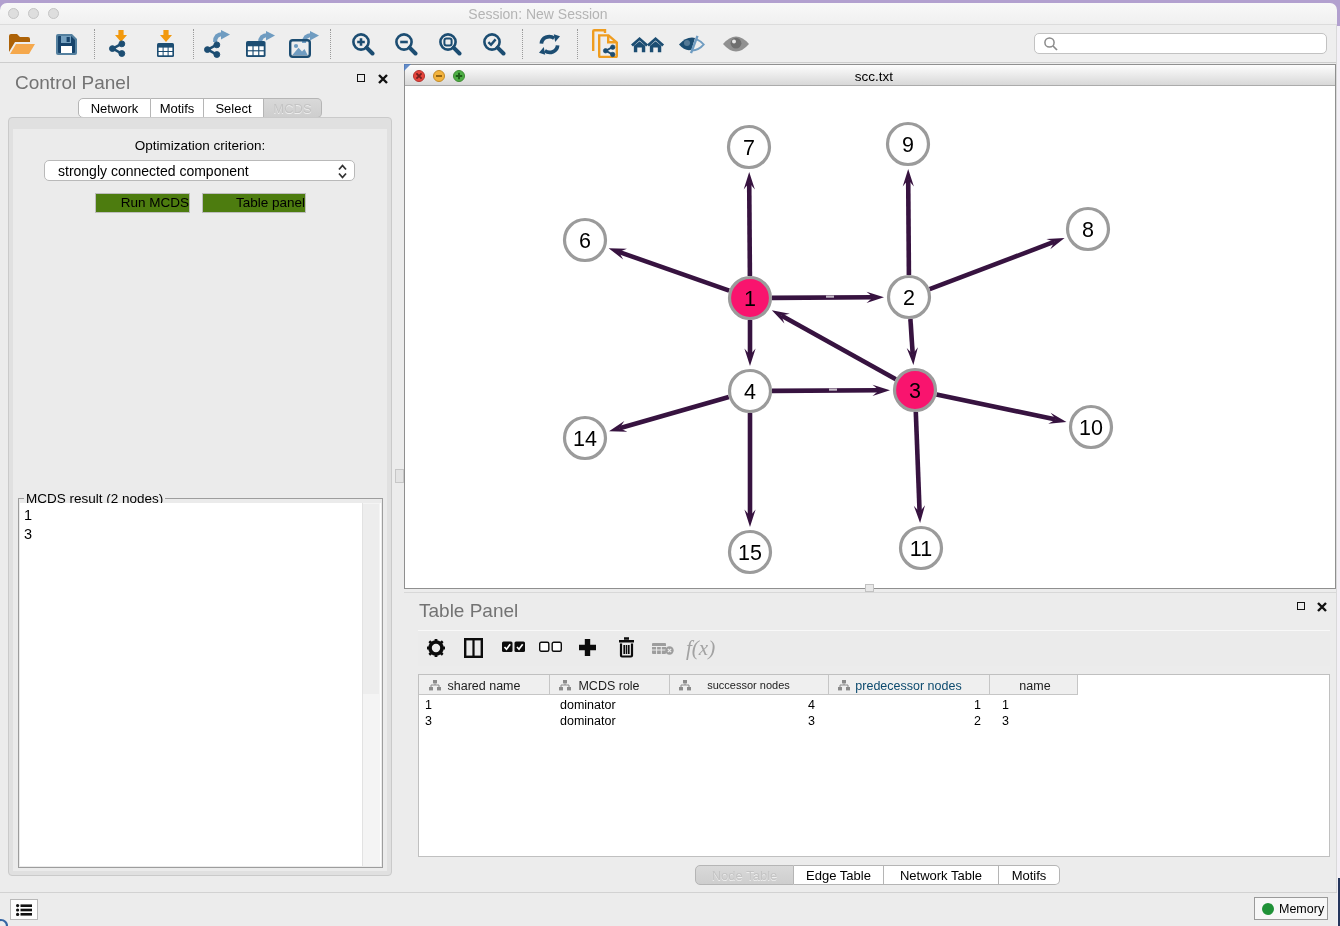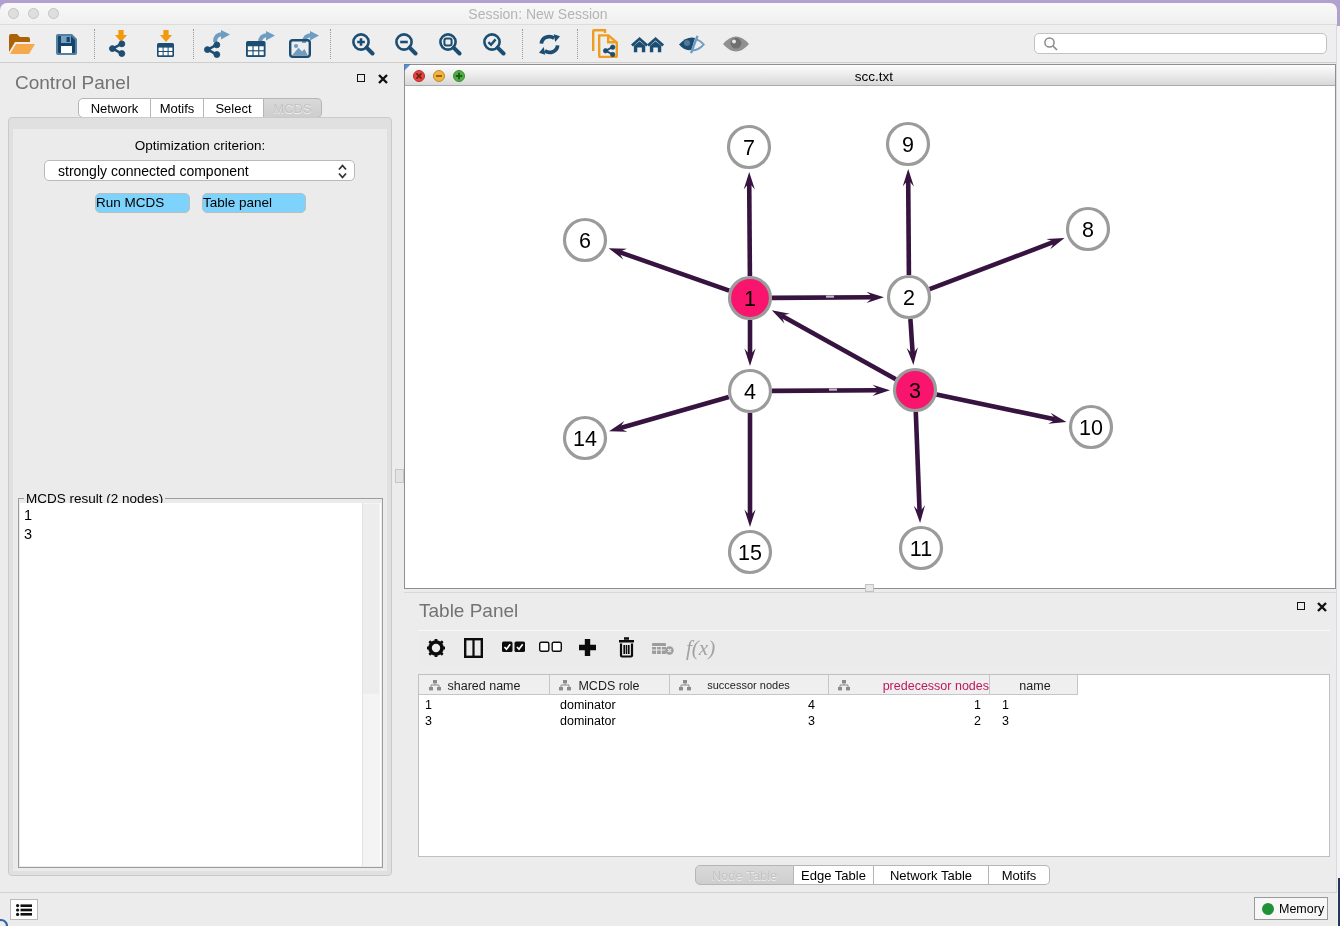--- a/index.html
+++ b/index.html
@@ -4,21 +4,21 @@
 html,body{width:1340px;height:926px;overflow:hidden}
 body{font-family:"Liberation Sans",sans-serif;background:#ececec;position:relative}
 .abs{position:absolute}
 .ptitle{font-size:19px;color:#737373}
 .flbox{position:absolute;width:8px;height:8px;border:1.5px solid #111}
 .tabrow{position:absolute;height:20px;display:flex;font-size:13px}
 .tabrow .tb{height:20px;line-height:19px;text-align:center;background:#fff;border:1px solid #b5b5b5;border-left:none;color:#000}
 .tabrow .tb.first{border-left:1px solid #b5b5b5;border-radius:5px 0 0 5px}
 .tabrow .tb.last{border-radius:0 5px 5px 0}
 .tabrow .tb.sel{background:linear-gradient(#d9d9d9,#cecece);color:#c4c4c4;text-shadow:0 1px 0 #eeeeee}
-.btn{position:absolute;background:#7dd3fc;border:1px solid #bdbdbd;border-radius:5px;font-size:13.5px;color:#000;text-align:left}
+.btn{position:absolute;background:#4d7c0f;border:1px solid #bdbdbd;border-radius:0;font-size:13.5px;color:#000;text-align:right}
 </style></head><body>
 <div class="abs" style="left:0;top:0;width:1340px;height:3px;background:#b2a0cf"></div>
 <div class="abs" style="left:0;top:0;width:10px;height:10px;background:#b2a0cf"></div>
 <div class="abs" style="left:1330px;top:0;width:10px;height:10px;background:#b2a0cf"></div>
 <div class="abs" style="left:0;top:3px;width:1337px;height:22px;background:linear-gradient(#f8f8f8,#f0f0f0);border-radius:7px 7px 0 0;border-bottom:1px solid #dcdcdc"></div>
 <div class="abs" style="left:8px;top:8px;width:11px;height:11px;border-radius:50%;background:#dedede;border:1px solid #c5c5c5"></div>
 <div class="abs" style="left:28px;top:8px;width:11px;height:11px;border-radius:50%;background:#dedede;border:1px solid #c5c5c5"></div>
 <div class="abs" style="left:48px;top:8px;width:11px;height:11px;border-radius:50%;background:#dedede;border:1px solid #c5c5c5"></div>
 <div class="abs" style="left:0;top:6px;width:1076px;text-align:center;font-size:14px;color:#b4b4b4">Session: New Session</div>
 <div class="abs" style="left:1337px;top:3px;width:3px;height:923px;background:#f3f0f6"></div>
@@ -361,37 +361,37 @@
     <path d="M6,3.4 L6,5 M2,7 L2,5 L10,5 L10,7" stroke="#8a8a8a" stroke-width="1" fill="none"></path>
   </svg>
 <div class="abs" style="left:669px;top:679px;width:159px;text-align:center;font-size:11px;color:#1c1c1c">successor nodes</div>
 <div class="abs" style="left:828px;top:675px;width:1px;height:20px;background:#c6c6c6"></div>
 <svg class="abs" style="left:838px;top:680px" width="12" height="11" viewBox="0 0 12 11">
     <rect x="4" y="0" width="4" height="3.4" fill="#8a8a8a"></rect>
     <rect x="0" y="7" width="4" height="3.4" fill="#8a8a8a"></rect>
     <rect x="8" y="7" width="4" height="3.4" fill="#8a8a8a"></rect>
     <path d="M6,3.4 L6,5 M2,7 L2,5 L10,5 L10,7" stroke="#8a8a8a" stroke-width="1" fill="none"></path>
   </svg>
-<div class="abs" style="left:828px;top:679px;width:161px;text-align:right;font-size:12.5px;color:#be185d">predecessor nodes</div>
+<div class="abs" style="left:828px;top:679px;width:161px;text-align:center;font-size:12.5px;color:#0c4a6e">predecessor nodes</div>
 <div class="abs" style="left:989px;top:675px;width:1px;height:20px;background:#c6c6c6"></div>
 <div class="abs" style="left:989px;top:679px;width:92px;text-align:center;font-size:12.5px;color:#1c1c1c">name</div>
 <div class="abs" style="left:1077px;top:675px;width:1px;height:20px;background:#c6c6c6"></div>
 <div class="abs" style="left:425px;top:698px;font-size:12.5px;color:#000">1</div>
 <div class="abs" style="left:560px;top:698px;font-size:12.5px;color:#000">dominator</div>
 <div class="abs" style="left:700px;top:698px;width:115px;text-align:right;font-size:12.5px;color:#000">4</div>
 <div class="abs" style="left:860px;top:698px;width:121px;text-align:right;font-size:12.5px;color:#000">1</div>
 <div class="abs" style="left:1002px;top:698px;font-size:12.5px;color:#000">1</div>
 <div class="abs" style="left:425px;top:714px;font-size:12.5px;color:#000">3</div>
 <div class="abs" style="left:560px;top:714px;font-size:12.5px;color:#000">dominator</div>
 <div class="abs" style="left:700px;top:714px;width:115px;text-align:right;font-size:12.5px;color:#000">3</div>
 <div class="abs" style="left:860px;top:714px;width:121px;text-align:right;font-size:12.5px;color:#000">2</div>
 <div class="abs" style="left:1002px;top:714px;font-size:12.5px;color:#000">3</div>
 <div class="tabrow" style="left:695px;top:865px">
     <div class="tb sel first" style="width:99px">Node Table</div>
-    <div class="tb" style="width:80px">Edge Table</div>
+    <div class="tb" style="width:90px">Edge Table</div>
     <div class="tb" style="width:115px">Network Table</div>
     <div class="tb last" style="width:61px">Motifs</div>
   </div>
 <div class="abs" style="left:1336px;top:25px;width:1px;height:867px;background:#d9d9d9"></div>
 <div class="abs" style="left:0;top:892px;width:1337px;height:34px;background:#ececec;border-top:1px solid #d2d2d2"></div>
 <div class="abs" style="left:10px;top:899px;width:28px;height:21px;background:#fdfdfd;border:1px solid #b9b9b9"></div>
 <svg class="abs" style="left:16px;top:904px" width="16" height="12" viewBox="0 0 16 12">
     <g fill="#111">
       <circle cx="1.6" cy="1.6" r="1.6"></circle>
       <circle cx="1.6" cy="6" r="1.6"></circle>

